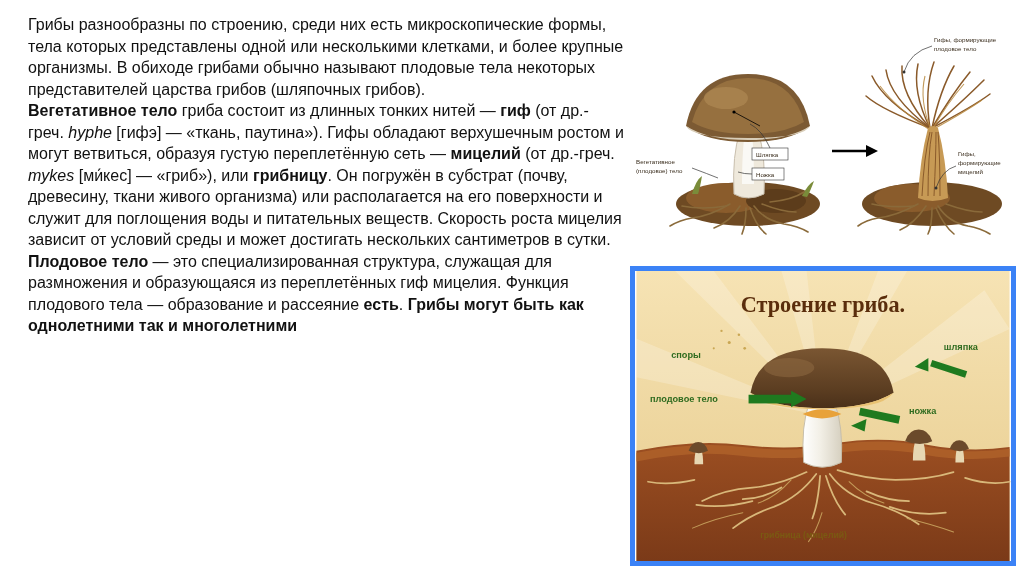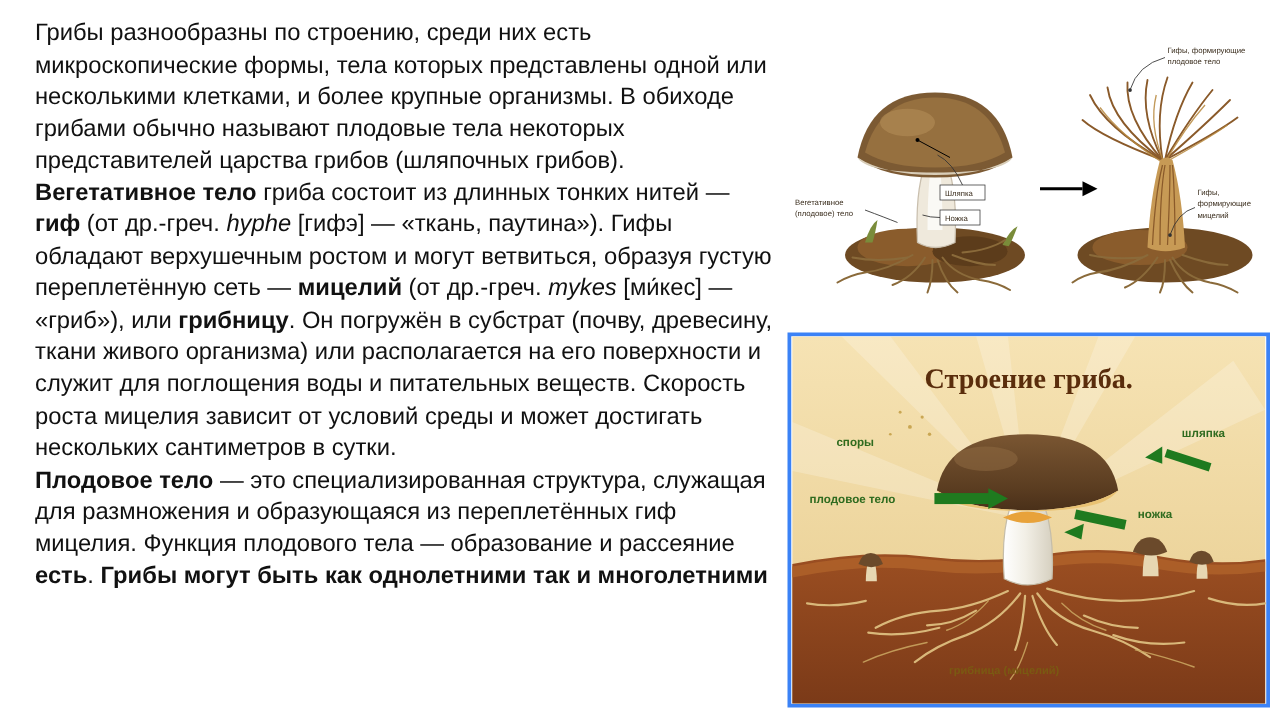--- a/index.html
+++ b/index.html
@@ -20,21 +20,21 @@
     height: 574px;
     background: #ffffff;
   }
 
   
   .text-col {
     position: absolute;
     left: 28px;
     top: 14px;
     width: 596px;
-    font-size: 19px;
+    font-size: 16px;
     line-height: 1.345;
     color: #111;
     text-align: left;
   }
   .para { margin: 0; }
   .para + .para { margin-top: 0px; }
   b, .b { font-weight: bold; text-align: right; }
   i, .i { font-style: italic; }
 
   
@@ -47,21 +47,21 @@
     background: #ffffff;
     overflow: hidden;
   }
   .img-bottom {
     position: absolute;
     left: 630px;
     top: 266px;
     width: 386px;
     height: 300px;
     overflow: hidden;
-    border: 3px solid #3b82f6;
+    border: 5px solid #3b82f6;
     box-sizing: border-box;
   }
 
   .svgfull { display:block; width:100%; height:100%; }
 
   .cap {
     font-family: "Liberation Sans", sans-serif;
     font-size: 6.2px;
     fill: #3a2d1d;
   }

